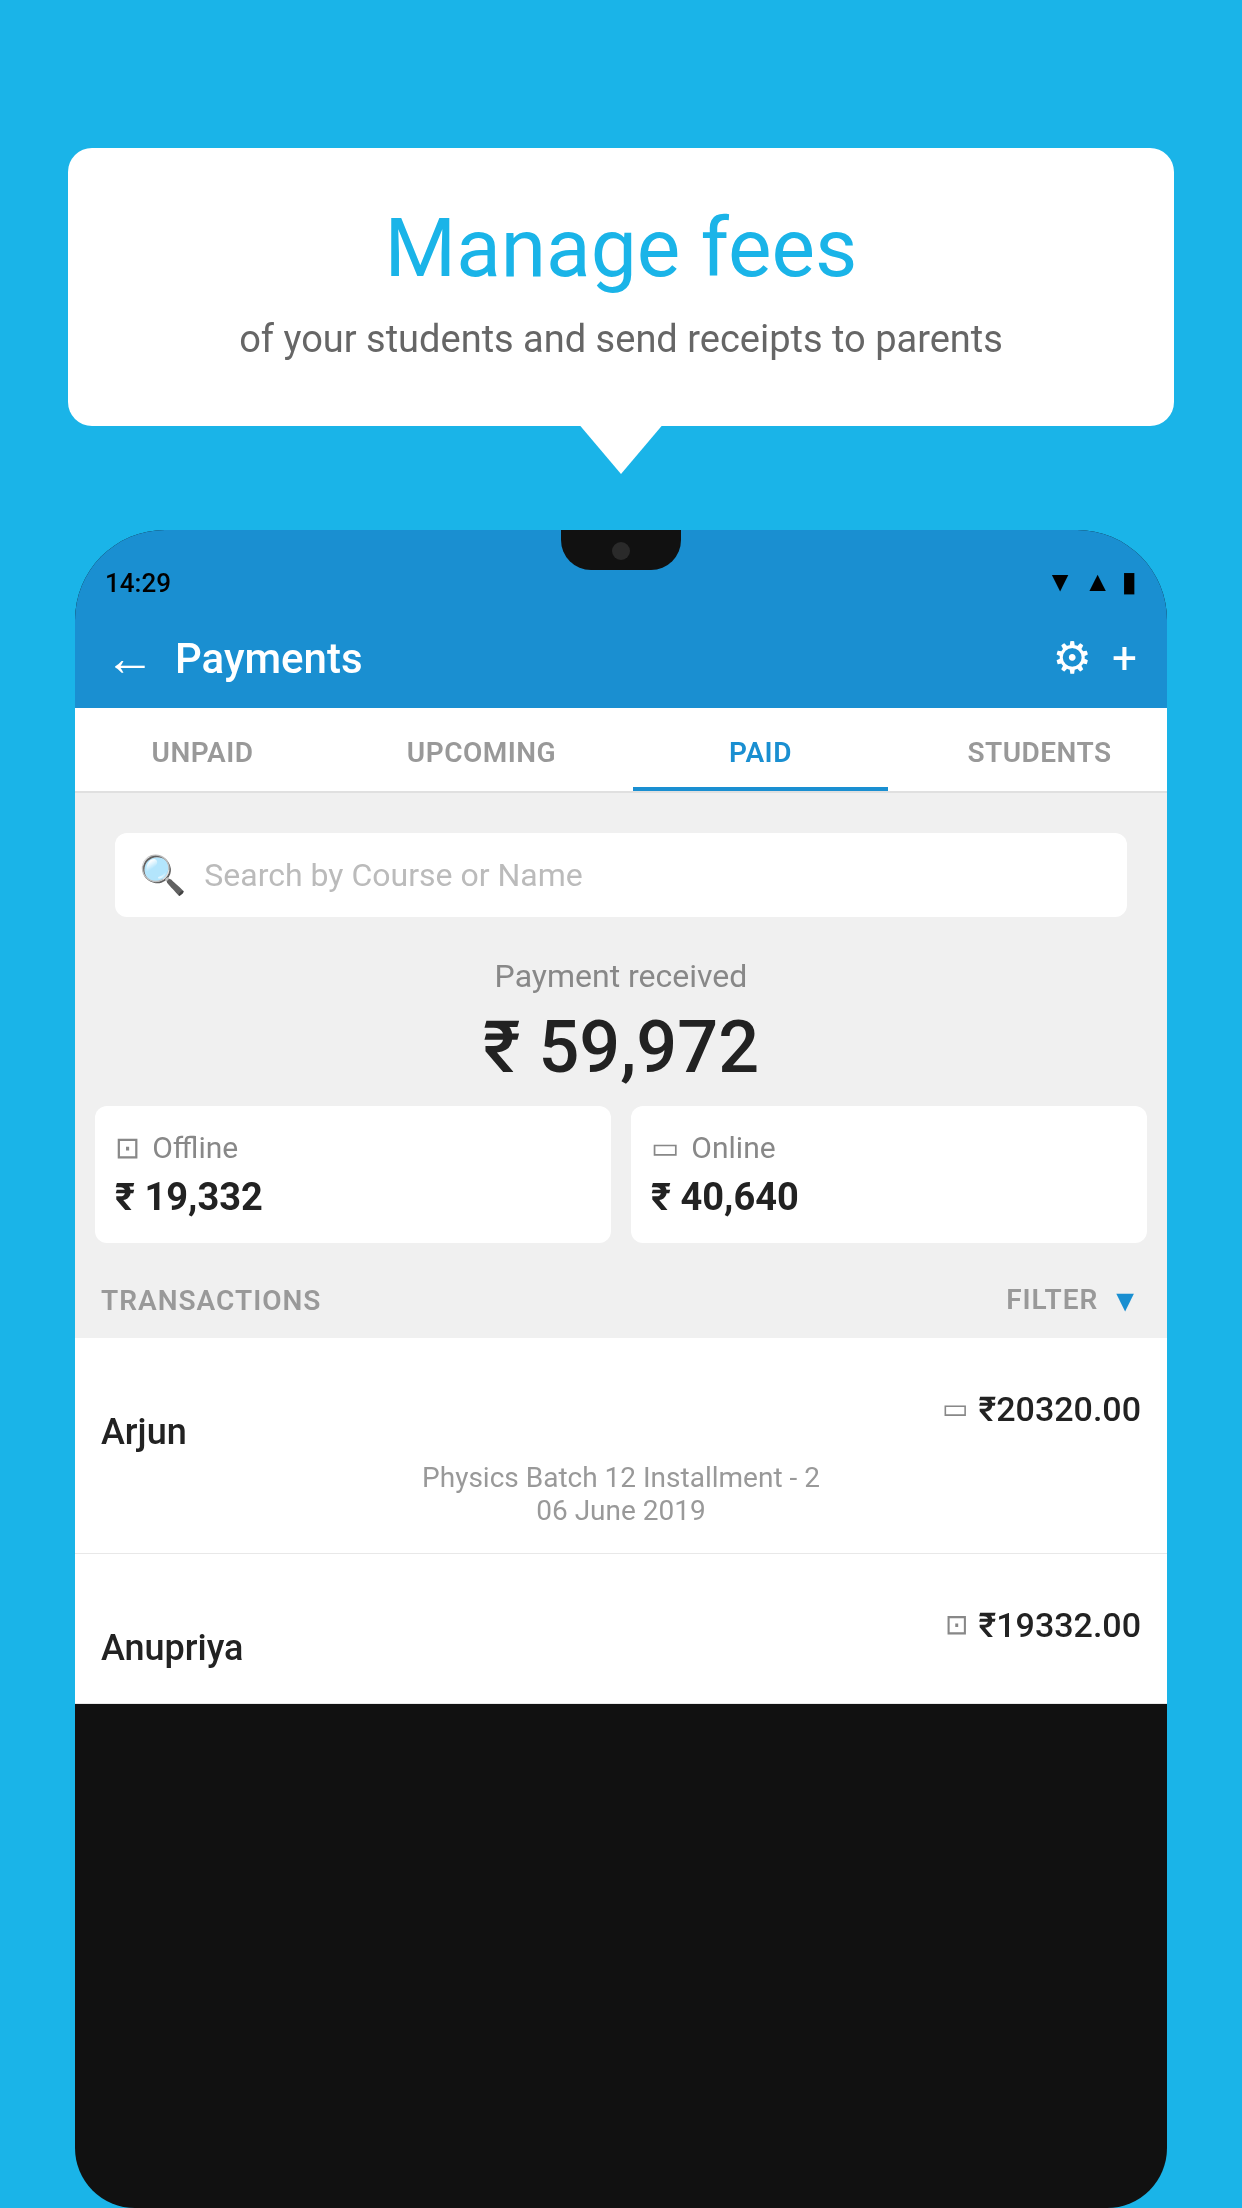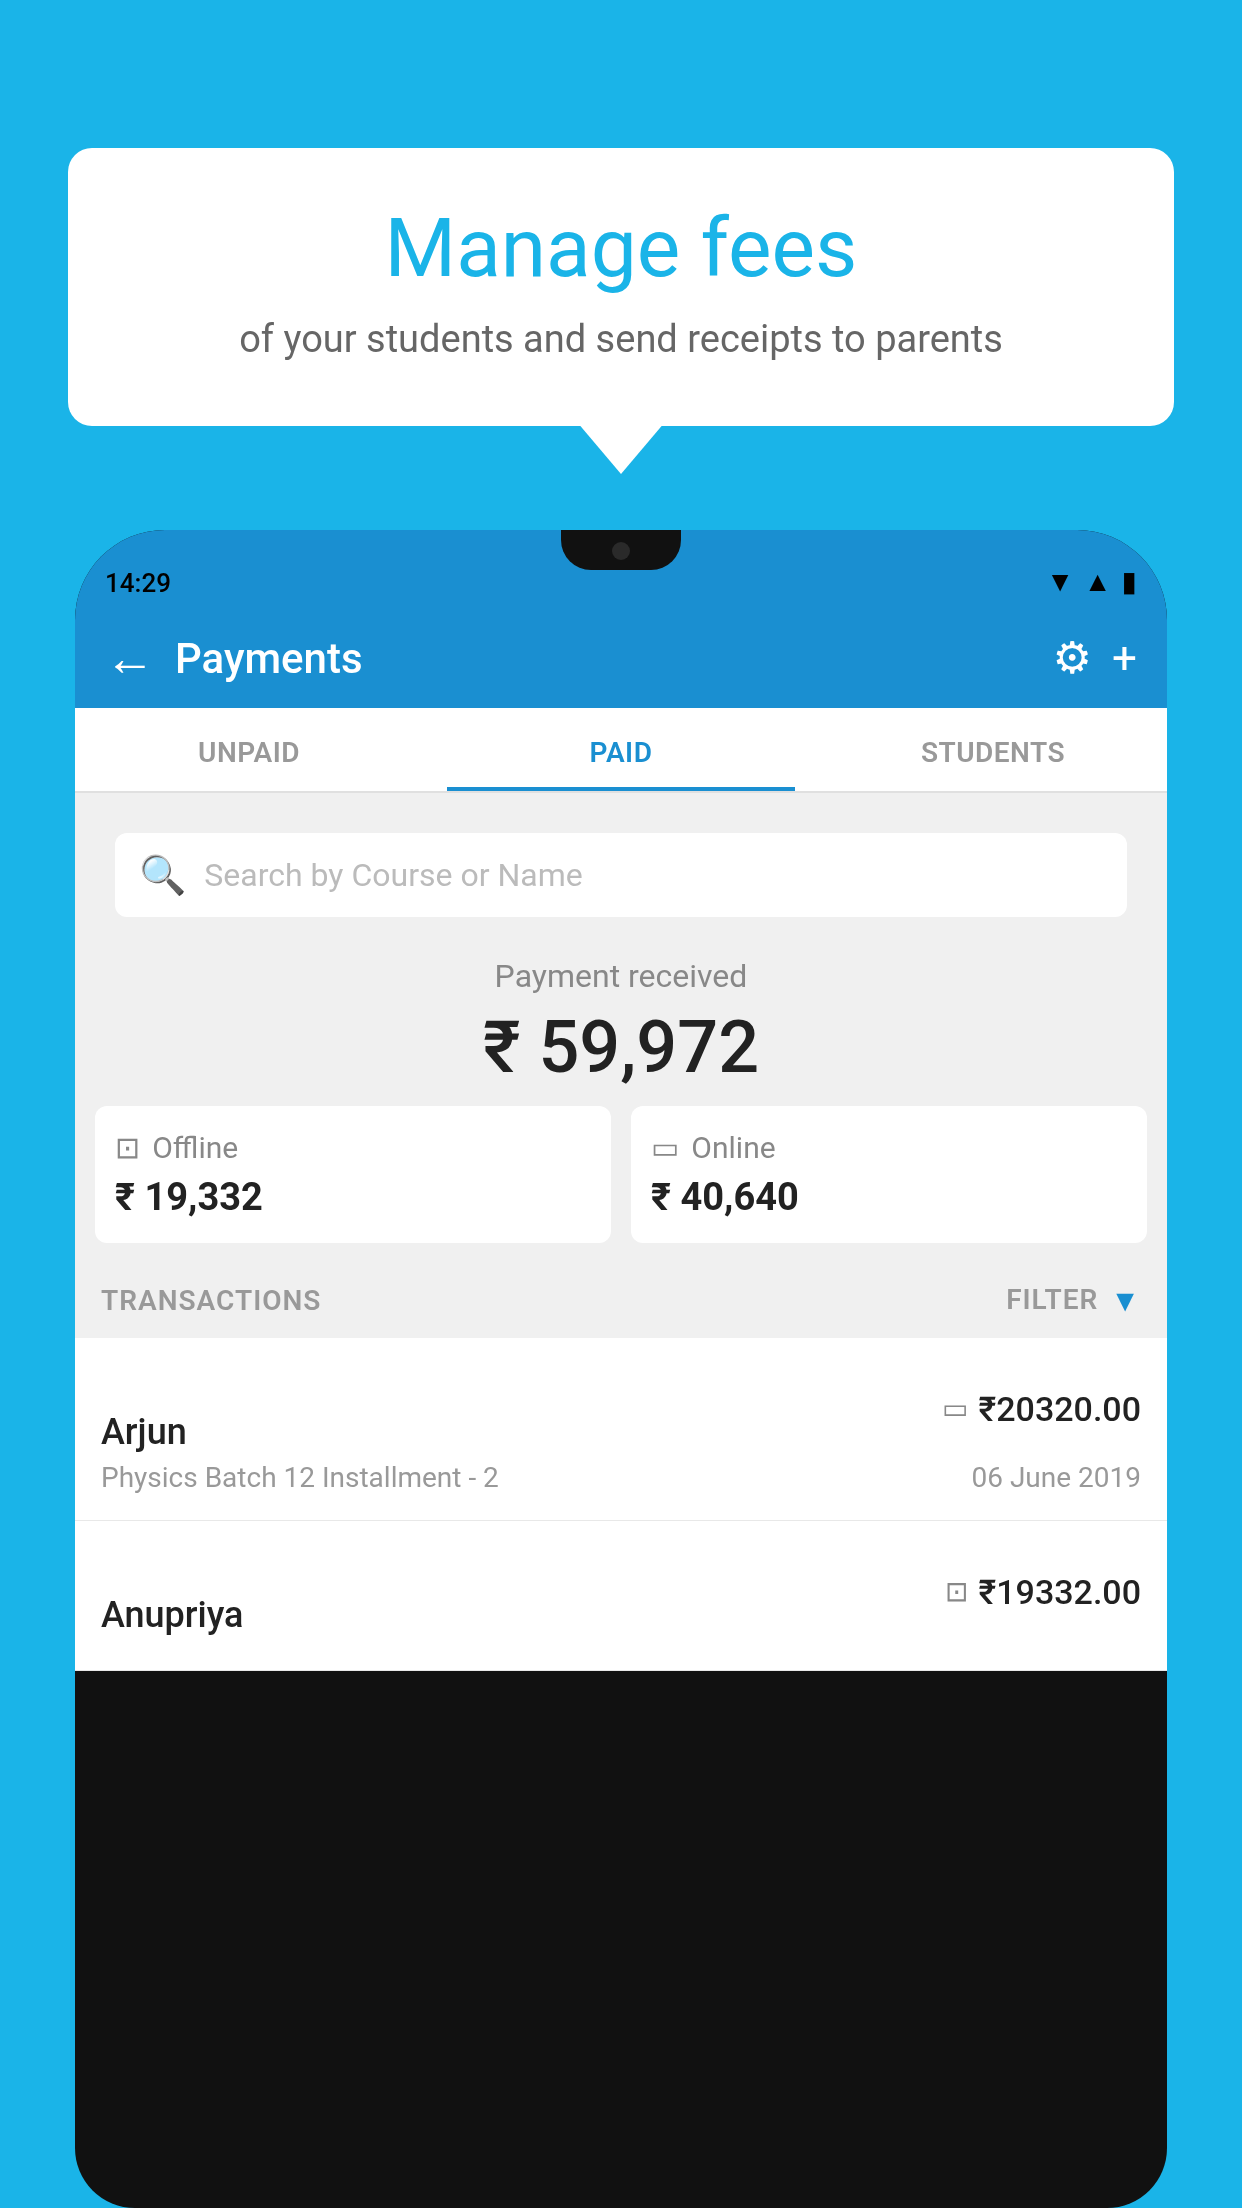--- a/index.html
+++ b/index.html
@@ -306,20 +306,21 @@
       color: #222;
     }
     .amount-icon {
       font-size: 28px;
       color: #888;
     }
     .transaction-row2 {
       display: flex;
       align-items: center;
       justify-content: space-between;
+      flex-direction: column;
     }
     .transaction-course {
       font-size: 28px;
       color: #999;
     }
     .transaction-date {
       font-size: 28px;
       color: #999;
     }
 
@@ -361,20 +362,23 @@
     <span class="app-bar-title">Payments</span>
     <div class="app-bar-actions">
       <span class="gear-btn">⚙</span>
       <span class="plus-btn">+</span>
     </div>
   </div>
 
   <div class="tabs">
     <div class="tab">
       <span>UNPAID</span>
+    </div>
+    <div class="tab">
+      <span>UPCOMING</span>
     </div>
     <div class="tab active">
       <span>PAID</span>
     </div>
     <div class="tab">
       <span>STUDENTS</span>
     </div>
   </div>
 
   <div class="phone-screen">

